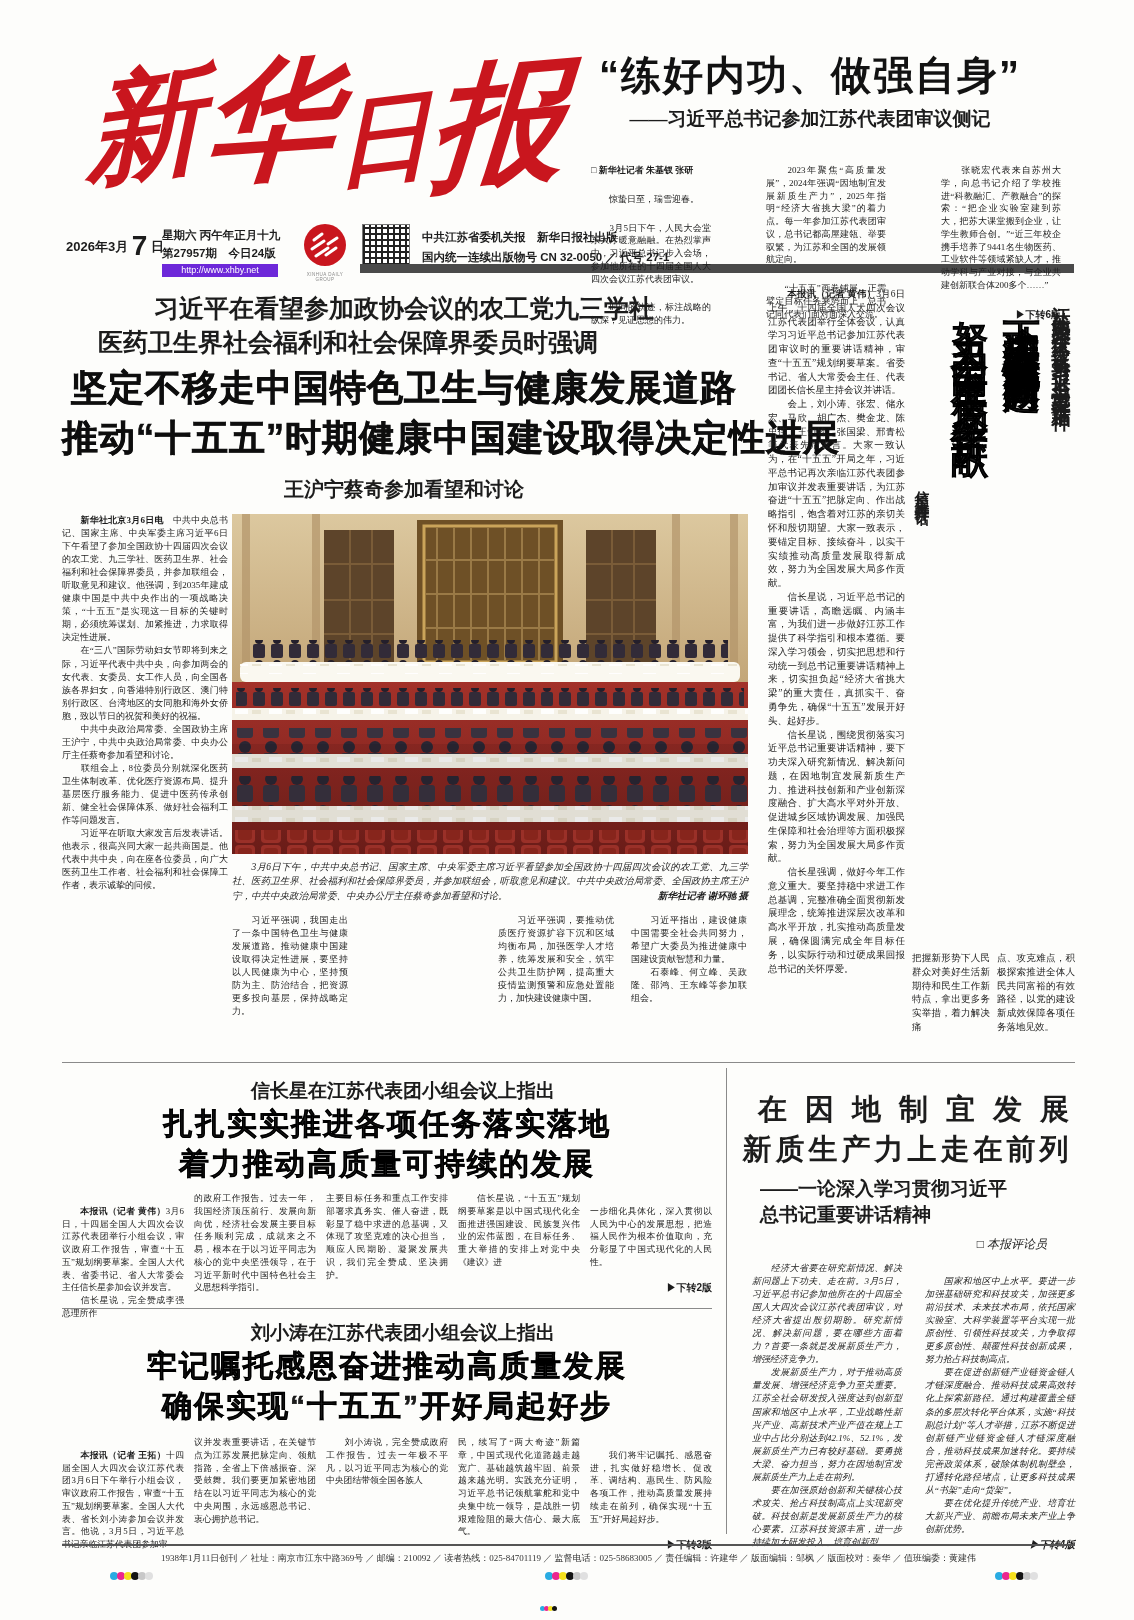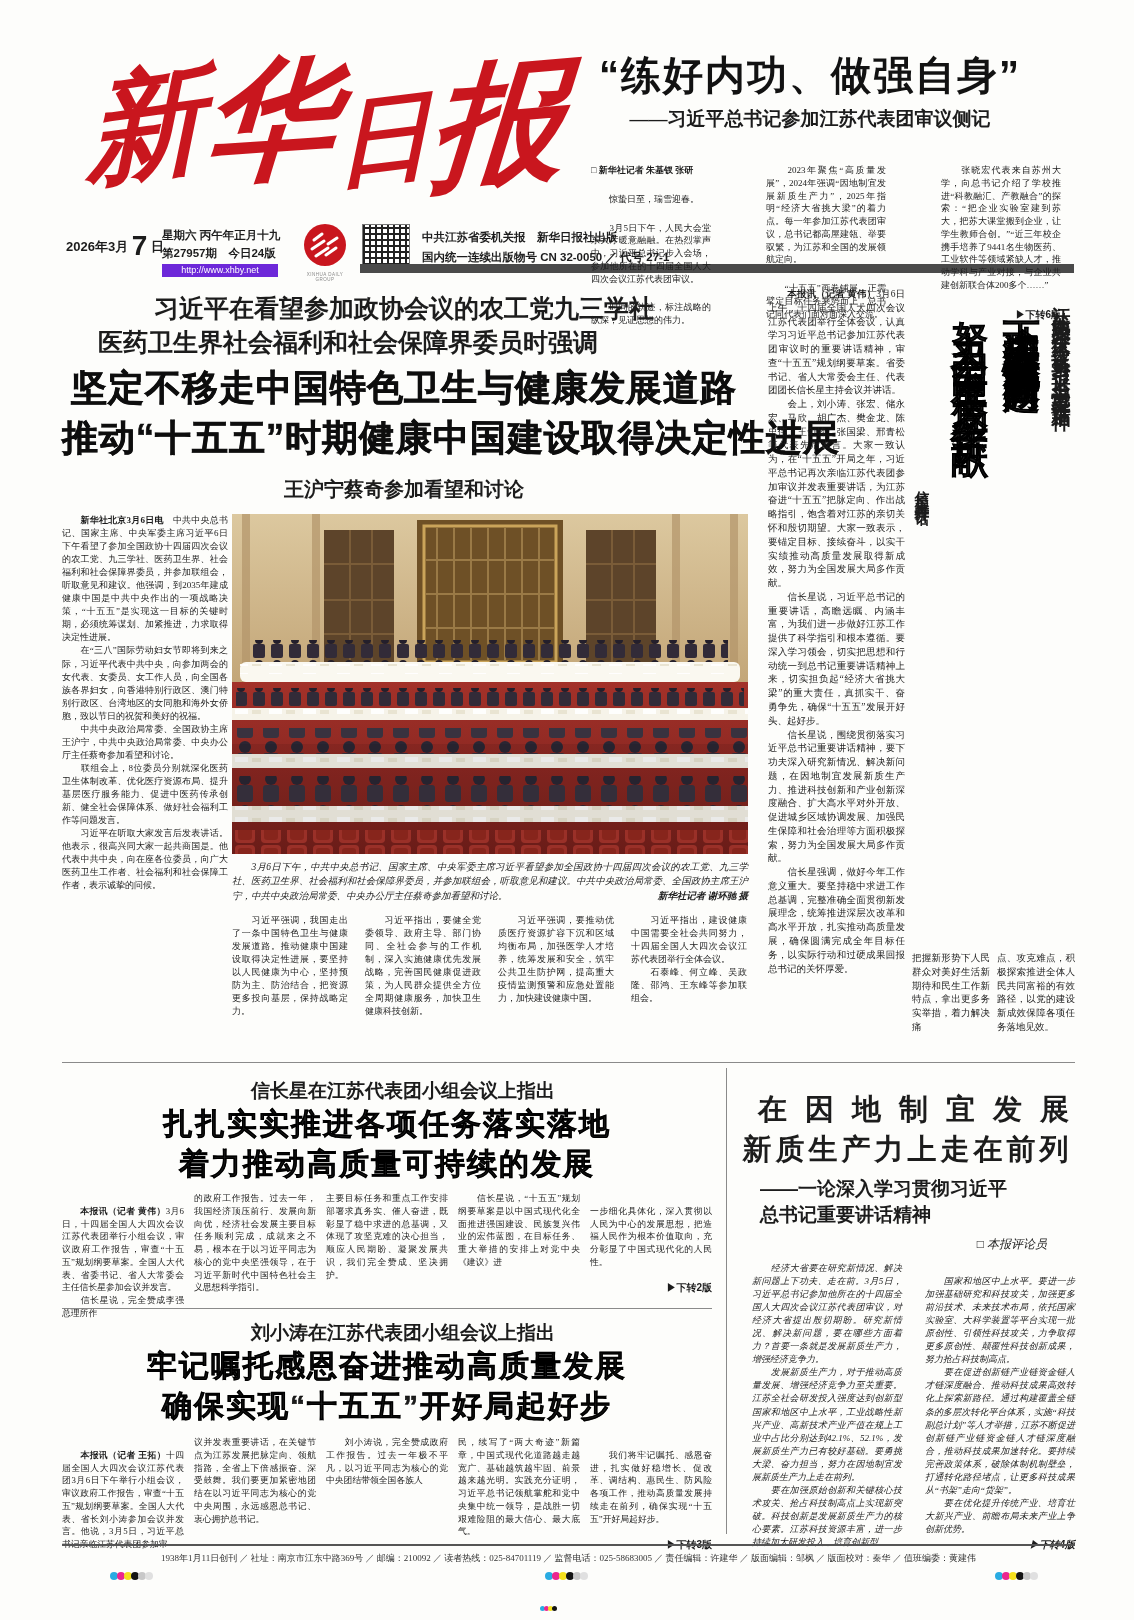--- a/index.html
+++ b/index.html
@@ -223,27 +223,24 @@
   </div>
 
   <div class="abs" id="caption">
     <span>　　3月6日下午，中共中央总书记、国家主席、中央军委主席习近平看望参加全国政协十四届四次会议的农工党、九三学社、医药卫生界、社会福利和社会保障界委员，并参加联组会，听取意见和建议。中共中央政治局常委、全国政协主席王沪宁，中共中央政治局常委、中央办公厅主任蔡奇参加看望和讨论。</span>
     <span class="credit">新华社记者 谢环驰 摄</span>
   </div>
 
   <div class="abs body-col bcol" style="left:232px;">
       <p>　　习近平强调，我国走出了一条中国特色卫生与健康发展道路。推动健康中国建设取得决定性进展，要坚持以人民健康为中心，坚持预防为主、防治结合，把资源更多投向基层，保持战略定力。</p>
     </div>
-  <div class="abs body-col bcol" style="left:365px;">
-      <p>　　习近平指出，要健全党委领导、政府主导、部门协同、全社会参与的工作机制，深入实施健康优先发展战略，完善国民健康促进政策，为人民群众提供全方位全周期健康服务，加快卫生健康科技创新。</p>
-    </div>
   <div class="abs body-col bcol" style="left:498px;">
       <p>　　习近平强调，要推动优质医疗资源扩容下沉和区域均衡布局，加强医学人才培养，统筹发展和安全，筑牢公共卫生防护网，提高重大疫情监测预警和应急处置能力，加快建设健康中国。</p>
     </div>
-  <div class="abs body-col bcol" style="left:631px;white-space:pre-line;"><p>　　习近平指出，建设健康中国需要全社会共同努力，十四届全国人大四次会议江苏代表团举行全体会议。
+  <div class="abs body-col bcol" style="left:631px;white-space:pre-line;"><p>　　习近平指出，建设健康中国需要全社会共同努力，希望广大委员为推进健康中国建设贡献智慧和力量。
 　　石泰峰、何立峰、吴政隆、邵鸿、王东峰等参加联组会。</p></div>
 
   <div class="abs body-col" id="rs-col">
     <p><b class="lead">　　本报讯（记者 黄伟）</b><span>3月6日上午，十四届全国人大四次会议江苏代表团举行全体会议，认真学习习近平总书记参加江苏代表团审议时的重要讲话精神，审查“十五五”规划纲要草案。省委书记、省人大常委会主任、代表团团长信长星主持会议并讲话。</span></p>
     <p>　　会上，刘小涛、张宏、储永宏、马欣、胡广杰、樊金龙、陈忠伟、王剑锋、张国梁、邢青松等代表先后发言。大家一致认为，在“十五五”开局之年，习近平总书记再次亲临江苏代表团参加审议并发表重要讲话，为江苏奋进“十五五”把脉定向、作出战略指引，饱含着对江苏的亲切关怀和殷切期望。大家一致表示，要锚定目标、接续奋斗，以实干实绩推动高质量发展取得新成效，努力为全国发展大局多作贡献。</p>
     <p>　　信长星说，习近平总书记的重要讲话，高瞻远瞩、内涵丰富，为我们进一步做好江苏工作提供了科学指引和根本遵循。要深入学习领会，切实把思想和行动统一到总书记重要讲话精神上来，切实担负起“经济大省挑大梁”的重大责任，真抓实干、奋勇争先，确保“十五五”发展开好头、起好步。</p>
     <p>　　信长星说，围绕贯彻落实习近平总书记重要讲话精神，要下功夫深入研究新情况、解决新问题，在因地制宜发展新质生产力、推进科技创新和产业创新深度融合、扩大高水平对外开放、促进城乡区域协调发展、加强民生保障和社会治理等方面积极探索，努力为全国发展大局多作贡献。</p>
     <p>　　信长星强调，做好今年工作意义重大。要坚持稳中求进工作总基调，完整准确全面贯彻新发展理念，统筹推进深层次改革和高水平开放，扎实推动高质量发展，确保圆满完成全年目标任务，以实际行动和过硬成果回报总书记的关怀厚爱。</p>
   </div>
 

